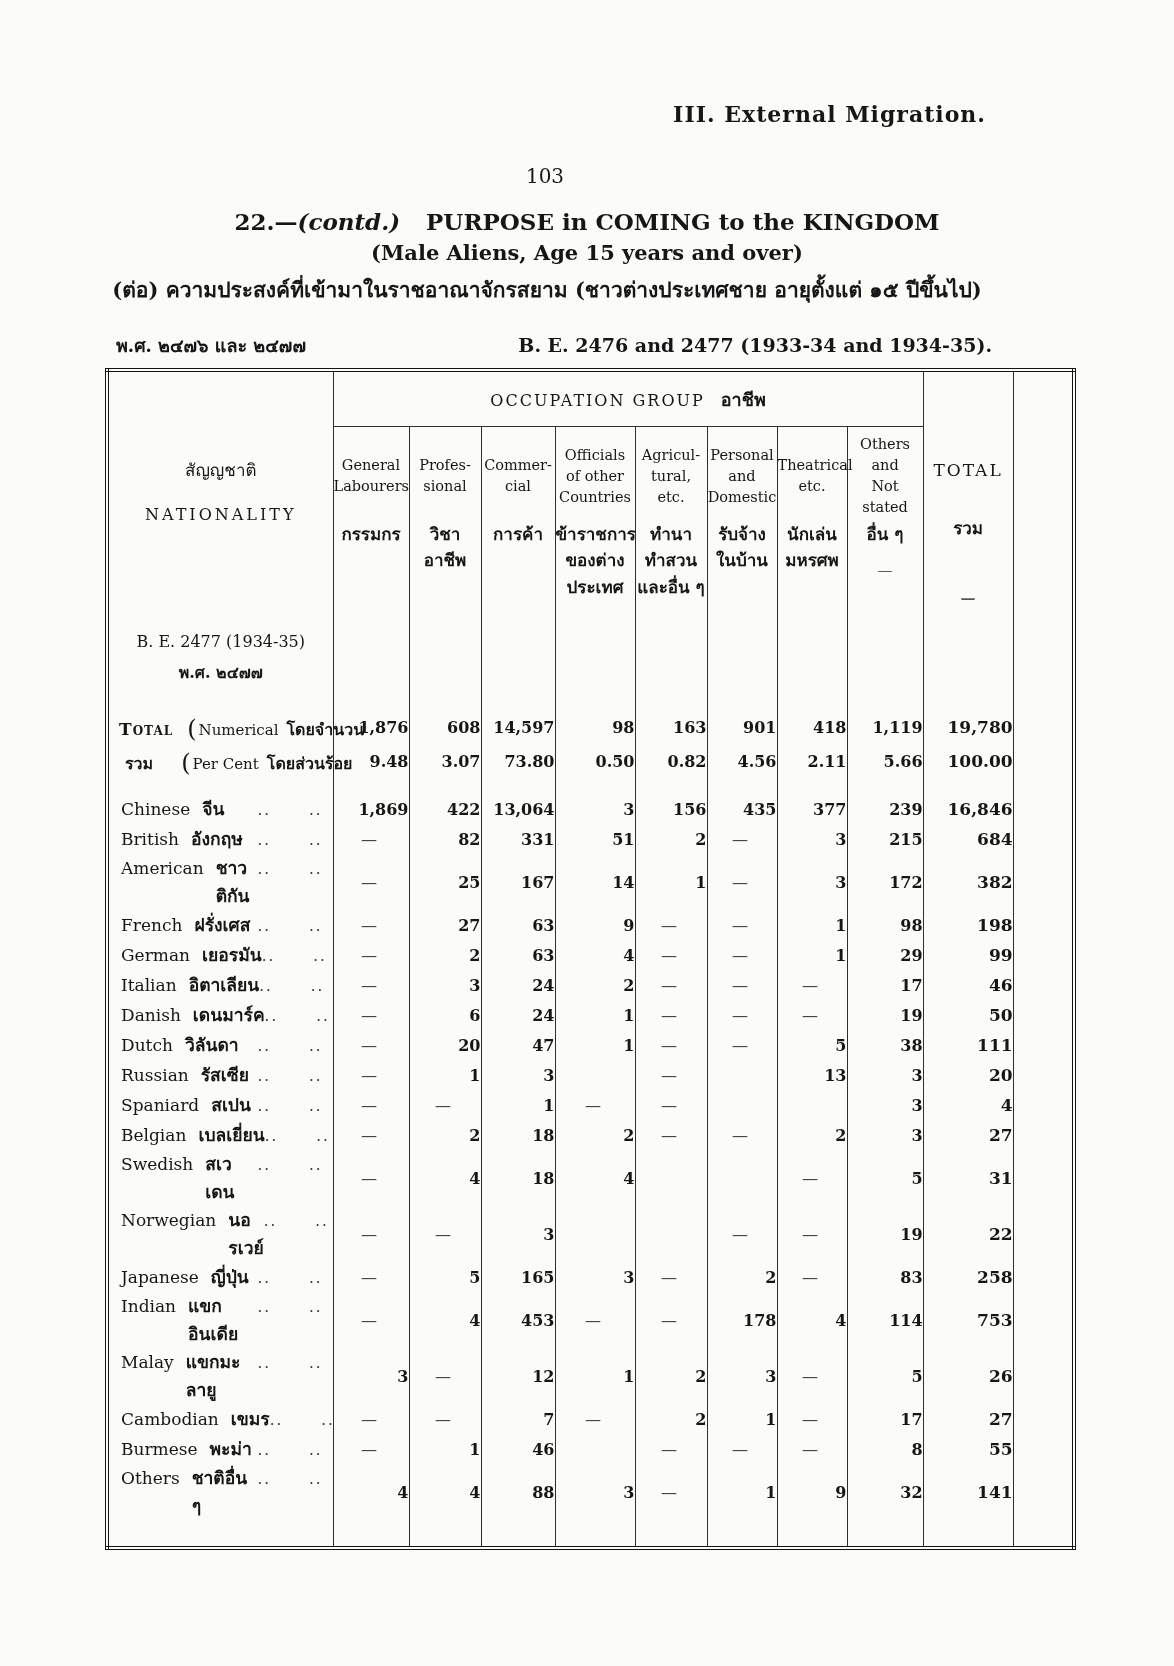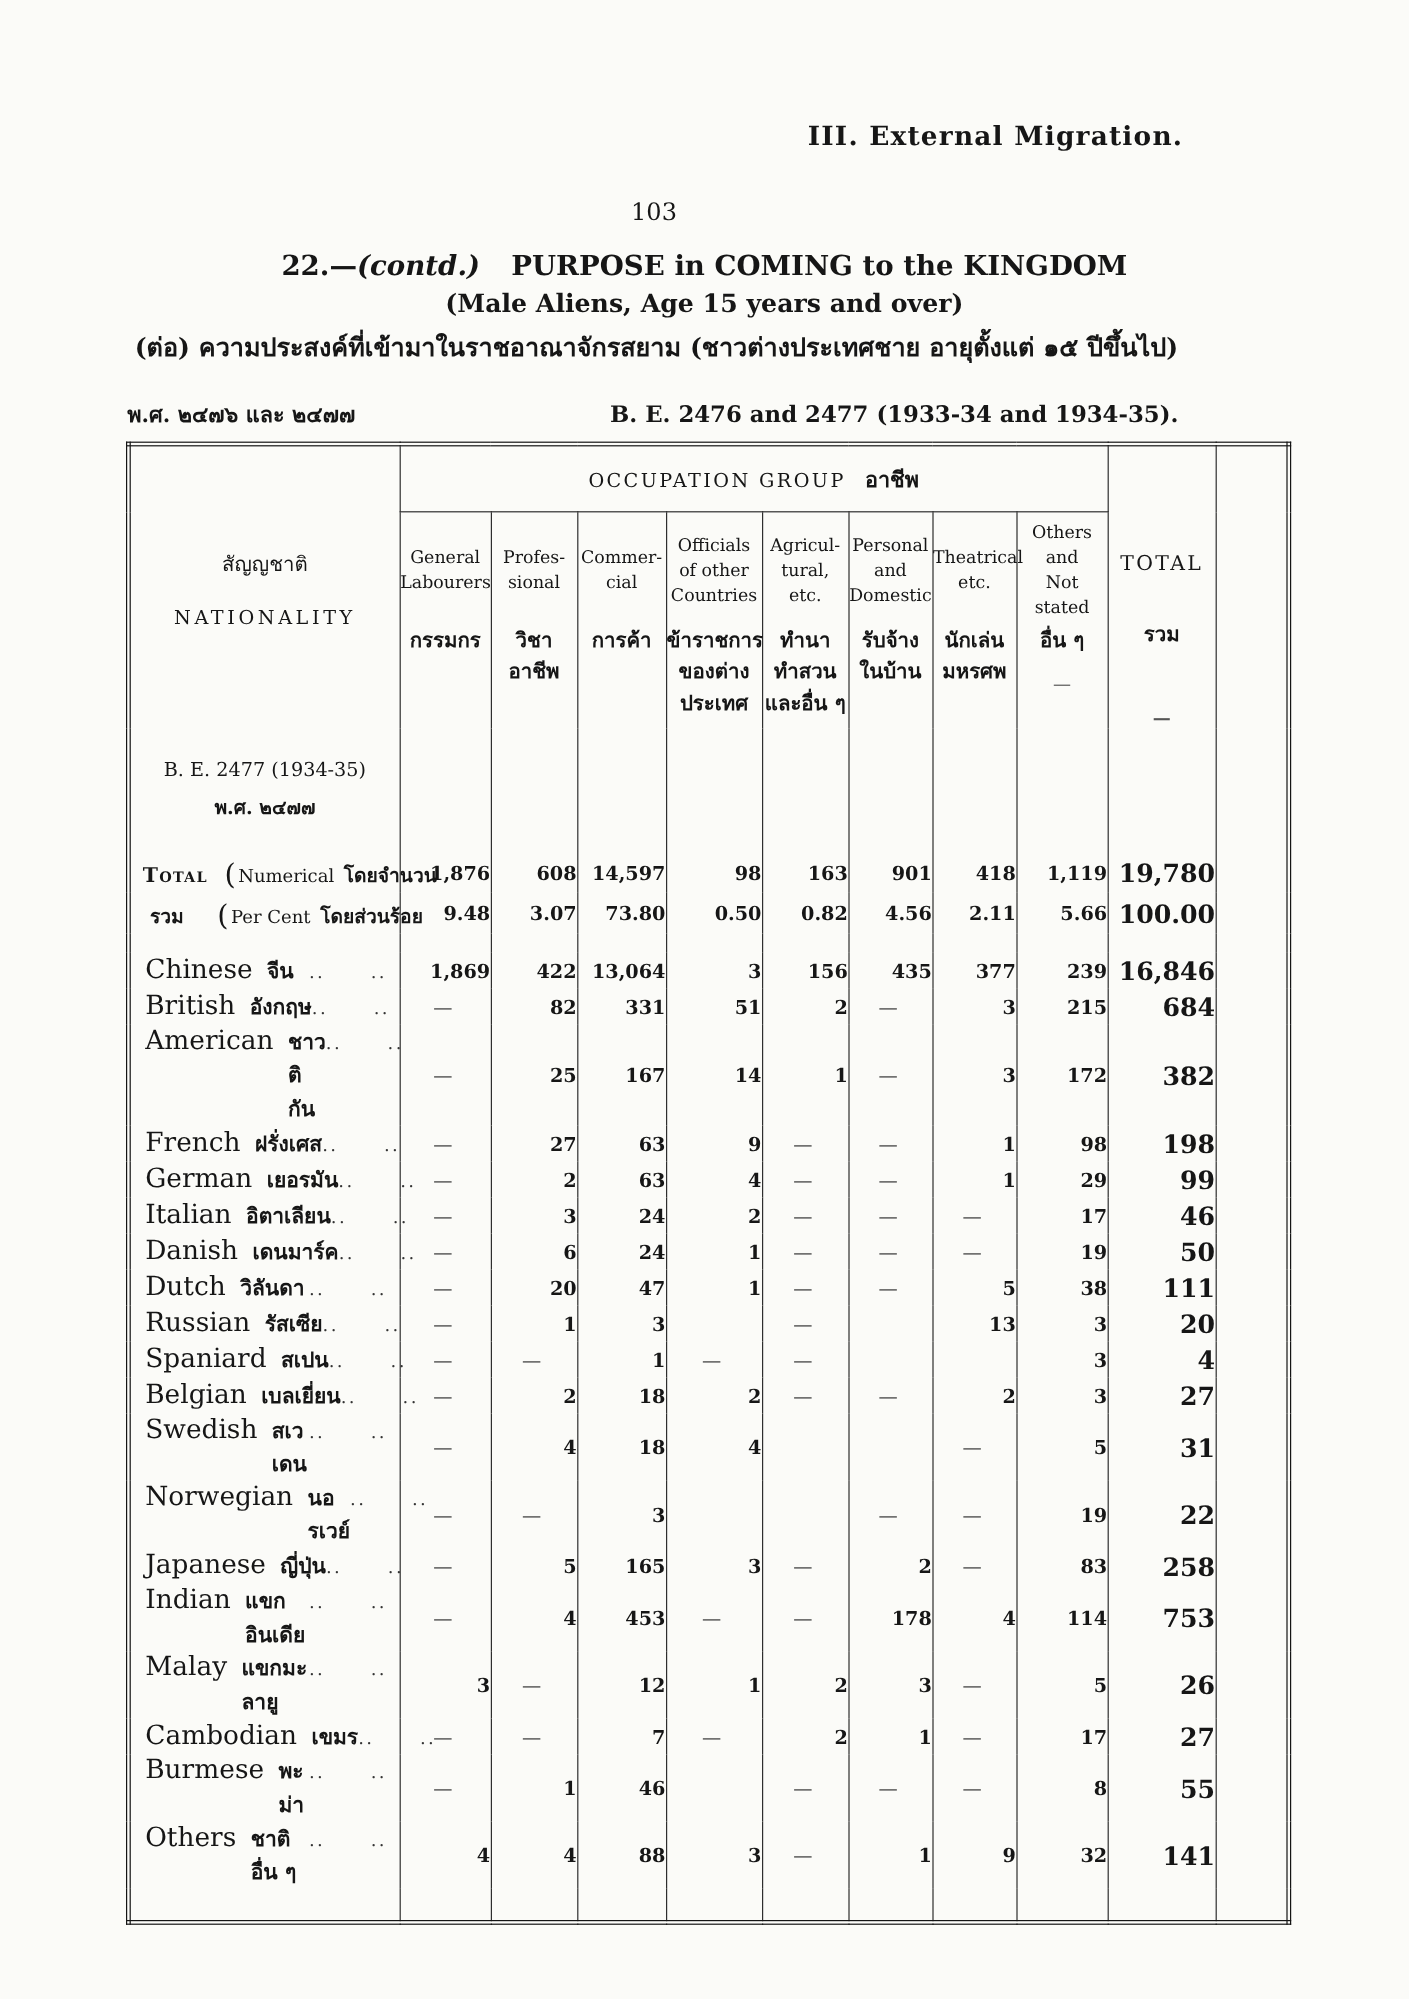--- a/index.html
+++ b/index.html
@@ -19,21 +19,21 @@
     text-align:center;font-size:20px;
     transform:translateX(-42px);
   }
   .title-block{position:absolute;top:208px;left:0;width:1174px;text-align:center;}
   .title-l1{font-size:23px;font-weight:bold;}
   .title-l1 .contd{font-style:italic;font-weight:bold;text-align:right;}
   .title-l1 .gap{display:inline-block;width:26px;}
   .title-l2{font-size:21px;font-weight:bold;margin-top:5px;}
   .title-l3{font-size:21px;font-weight:bold;margin-top:8px;transform:translateX(-40px);}
   .era-line{
-    position:absolute;top:331px;left:106px;width:876px;
+    position:absolute;top:331px;left:116px;width:876px;
     display:flex;justify-content:space-between;align-items:baseline;
   }
   .era-thai{font-size:18px;font-weight:bold;}
   .era-english{font-size:19px;font-weight:bold;}
 
   table.stat{
     position:absolute;top:368px;left:105px;width:967px;
     border-collapse:collapse;table-layout:fixed;
     border:4px double #141414;
   }
@@ -91,27 +91,27 @@
   tr.sum-row .num,{font-weight:bold;}
   .pct-pad{padding-left:16px;}
 
   
   .num{
     text-align:right;padding-right:16px;
     font-size:16px;font-weight:bold;
     font-family:"DejaVu Serif","Liberation Serif",serif;
   }
   .num.dash{text-align:center;padding-right:4px;font-weight:normal;color:#3d3d3d;}
-  .totalcol{font-size:21px;padding-right:20px;font-weight:bold;}
+  .totalcol{font-size:17px;padding-right:20px;font-weight:bold;}
 
   
   tr.data-row td{height:30px;}
   td.name-cell{vertical-align:middle;}
   .name-wrap{display:flex;align-items:baseline;padding-left:12px;padding-right:6px;}
-  .nm-en{font-size:22px;}
+  .nm-en{font-size:17px;}
   .nm-th{font-size:17.5px;font-weight:bold;margin-left:12px;}
   .dots{color:#333;letter-spacing:2px;font-size:15px;}
   .d1{margin-left:auto;margin-right:38px;}
   .d2{margin-right:4px;}
 
   tr.gap-row td{height:16px;}
   tr.end-row td{height:26px;}
 </style>
 </head>
 <body>

